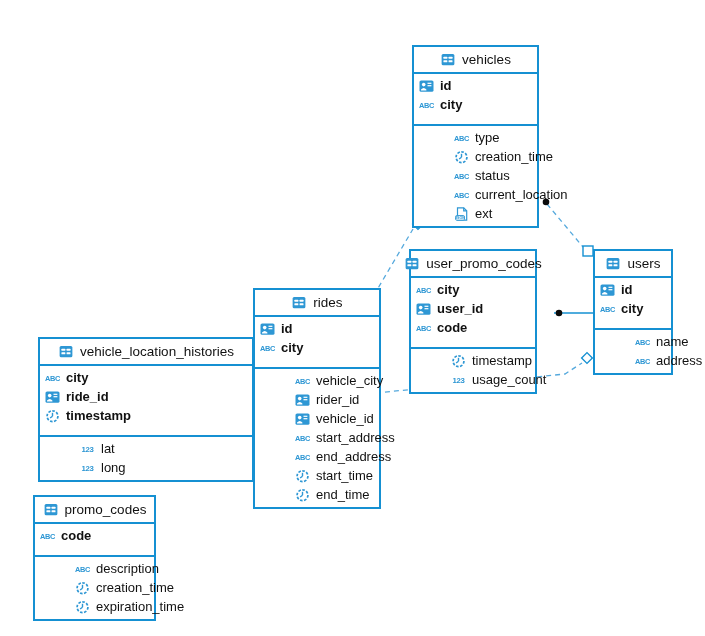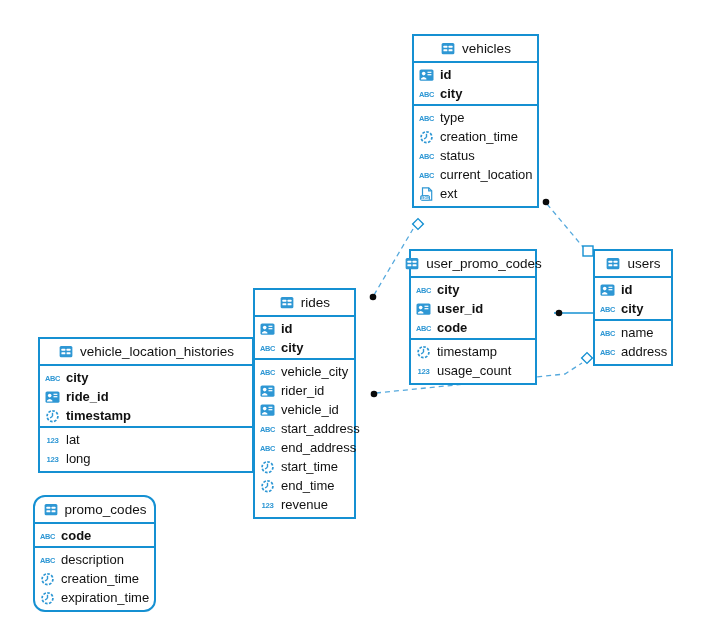--- a/index.html
+++ b/index.html
@@ -10,22 +10,22 @@
   #conn-layer{position:absolute;left:0;top:0;width:705px;height:636px;z-index:1;}
   .table-card{
     position:absolute;z-index:2;background:#ffffff;
     border:2px solid var(--accent);box-sizing:border-box;
   }
   .table-header{
     display:flex;align-items:center;justify-content:center;gap:6px;
     height:25px;border-bottom:2px solid var(--accent);
     font-size:13.5px;color:#111;
   }
-  .keys{padding:2px 0 1px 0;border-bottom:2px solid var(--accent);}
-  .cols{padding:2px 0 3px 0;}
+  .keys{padding:2px 0 10px 0;border-bottom:2px solid var(--accent);}
+  .cols{padding:2px 0 3px 0;margin-left:35px;}
   .row{display:flex;align-items:center;gap:5px;height:19px;padding-left:4px;
        font-size:13px;color:#111;white-space:nowrap;}
   .row.key{font-weight:bold;}
   .ic{width:17px;height:16px;flex:0 0 auto;}
   .hdr-ic{width:16px;height:15px;flex:0 0 auto;}
   #icon-defs{position:absolute;width:0;height:0;overflow:hidden;}
 </style>
 </head>
 <body>
 
@@ -76,21 +76,21 @@
       <rect x="414.2" y="220.2" width="7.6" height="7.6" transform="rotate(45 418 224)" fill="#ffffff" stroke="#1590d2" stroke-width="1.4"></rect>
       <circle cx="373" cy="297" r="3.3" fill="#0a0a0a"></circle>
       <polyline points="547,204 583,247" fill="none" stroke="#55a9dd" stroke-width="1.3" stroke-dasharray="5 4"></polyline>
       <rect x="583" y="246" width="10" height="10" fill="#ffffff" stroke="#1590d2" stroke-width="1.4"></rect>
       <circle cx="546" cy="202" r="3.3" fill="#0a0a0a"></circle>
       <polyline points="376,393 565,374 582,363" fill="none" stroke="#55a9dd" stroke-width="1.3" stroke-dasharray="5 4"></polyline>
       <rect x="583.2" y="354.2" width="7.6" height="7.6" transform="rotate(45 587 358)" fill="#ffffff" stroke="#1590d2" stroke-width="1.4"></rect>
       <circle cx="374" cy="394" r="3.3" fill="#0a0a0a"></circle>
     </svg>
 
-<div class="table-card" style="left: 412px; top: 34px; width: 127px;">
+<div class="table-card" style="left: 412px; top: 45px; width: 127px;">
       <div class="table-header">
         <svg class="hdr-ic">
           <use href="#sym-table"></use>
         </svg>
         <span class="table-title">vehicles</span>
       </div>
       <div class="keys">
         <div class="row key">
           <svg class="ic">
             <use href="#sym-id"></use>
@@ -208,21 +208,21 @@
           <span>name</span>
         </div>
         <div class="row">
           <svg class="ic">
             <use href="#sym-abc"></use>
           </svg>
           <span>address</span>
         </div>
       </div>
     </div>
-    <div class="table-card" style="left: 253px; top: 288px; width: 103px;">
+    <div class="table-card" style="left: 253px; top: 288px; width: 128px;">
       <div class="table-header">
         <svg class="hdr-ic">
           <use href="#sym-table"></use>
         </svg>
         <span class="table-title">rides</span>
       </div>
       <div class="keys">
         <div class="row key">
           <svg class="ic">
             <use href="#sym-id"></use>
@@ -272,71 +272,65 @@
             <use href="#sym-clock"></use>
           </svg>
           <span>start_time</span>
         </div>
         <div class="row">
           <svg class="ic">
             <use href="#sym-clock"></use>
           </svg>
           <span>end_time</span>
         </div>
+      </div>
+    </div>
+    <div class="table-card" style="left: 38px; top: 337px; width: 216px;">
+      <div class="table-header">
+        <svg class="hdr-ic">
+          <use href="#sym-table"></use>
+        </svg>
+        <span class="table-title">vehicle_location_histories</span>
+      </div>
+      <div class="keys">
+        <div class="row key">
+          <svg class="ic">
+            <use href="#sym-abc"></use>
+          </svg>
+          <span>city</span>
+        </div>
+        <div class="row key">
+          <svg class="ic">
+            <use href="#sym-id"></use>
+          </svg>
+          <span>ride_id</span>
+        </div>
+        <div class="row key">
+          <svg class="ic">
+            <use href="#sym-clock"></use>
+          </svg>
+          <span>timestamp</span>
+        </div>
+      </div>
+      <div class="cols">
         <div class="row">
           <svg class="ic">
             <use href="#sym-123"></use>
           </svg>
-          <span>revenue</span>
-        </div>
-      </div>
-    </div>
-    <div class="table-card" style="left: 38px; top: 337px; width: 216px;">
-      <div class="table-header">
-        <svg class="hdr-ic">
-          <use href="#sym-table"></use>
-        </svg>
-        <span class="table-title">vehicle_location_histories</span>
-      </div>
-      <div class="keys">
-        <div class="row key">
-          <svg class="ic">
-            <use href="#sym-abc"></use>
-          </svg>
-          <span>city</span>
-        </div>
-        <div class="row key">
-          <svg class="ic">
-            <use href="#sym-id"></use>
-          </svg>
-          <span>ride_id</span>
-        </div>
-        <div class="row key">
-          <svg class="ic">
-            <use href="#sym-clock"></use>
-          </svg>
-          <span>timestamp</span>
-        </div>
-      </div>
-      <div class="cols">
+          <span>lat</span>
+        </div>
         <div class="row">
           <svg class="ic">
             <use href="#sym-123"></use>
           </svg>
-          <span>lat</span>
-        </div>
-        <div class="row">
-          <svg class="ic">
-            <use href="#sym-123"></use>
-          </svg>
           <span>long</span>
         </div>
       </div>
     </div>
-    <div class="table-card" style="left: 33px; top: 495px; width: 123px; border-radius: 12px;">
+    <div class="table-card" style="left: 33px; top: 495px; width: 123px;">
       <div class="table-header">
         <svg class="hdr-ic">
           <use href="#sym-table"></use>
         </svg>
         <span class="table-title">promo_codes</span>
       </div>
       <div class="keys">
         <div class="row key">
           <svg class="ic">
             <use href="#sym-abc"></use>

